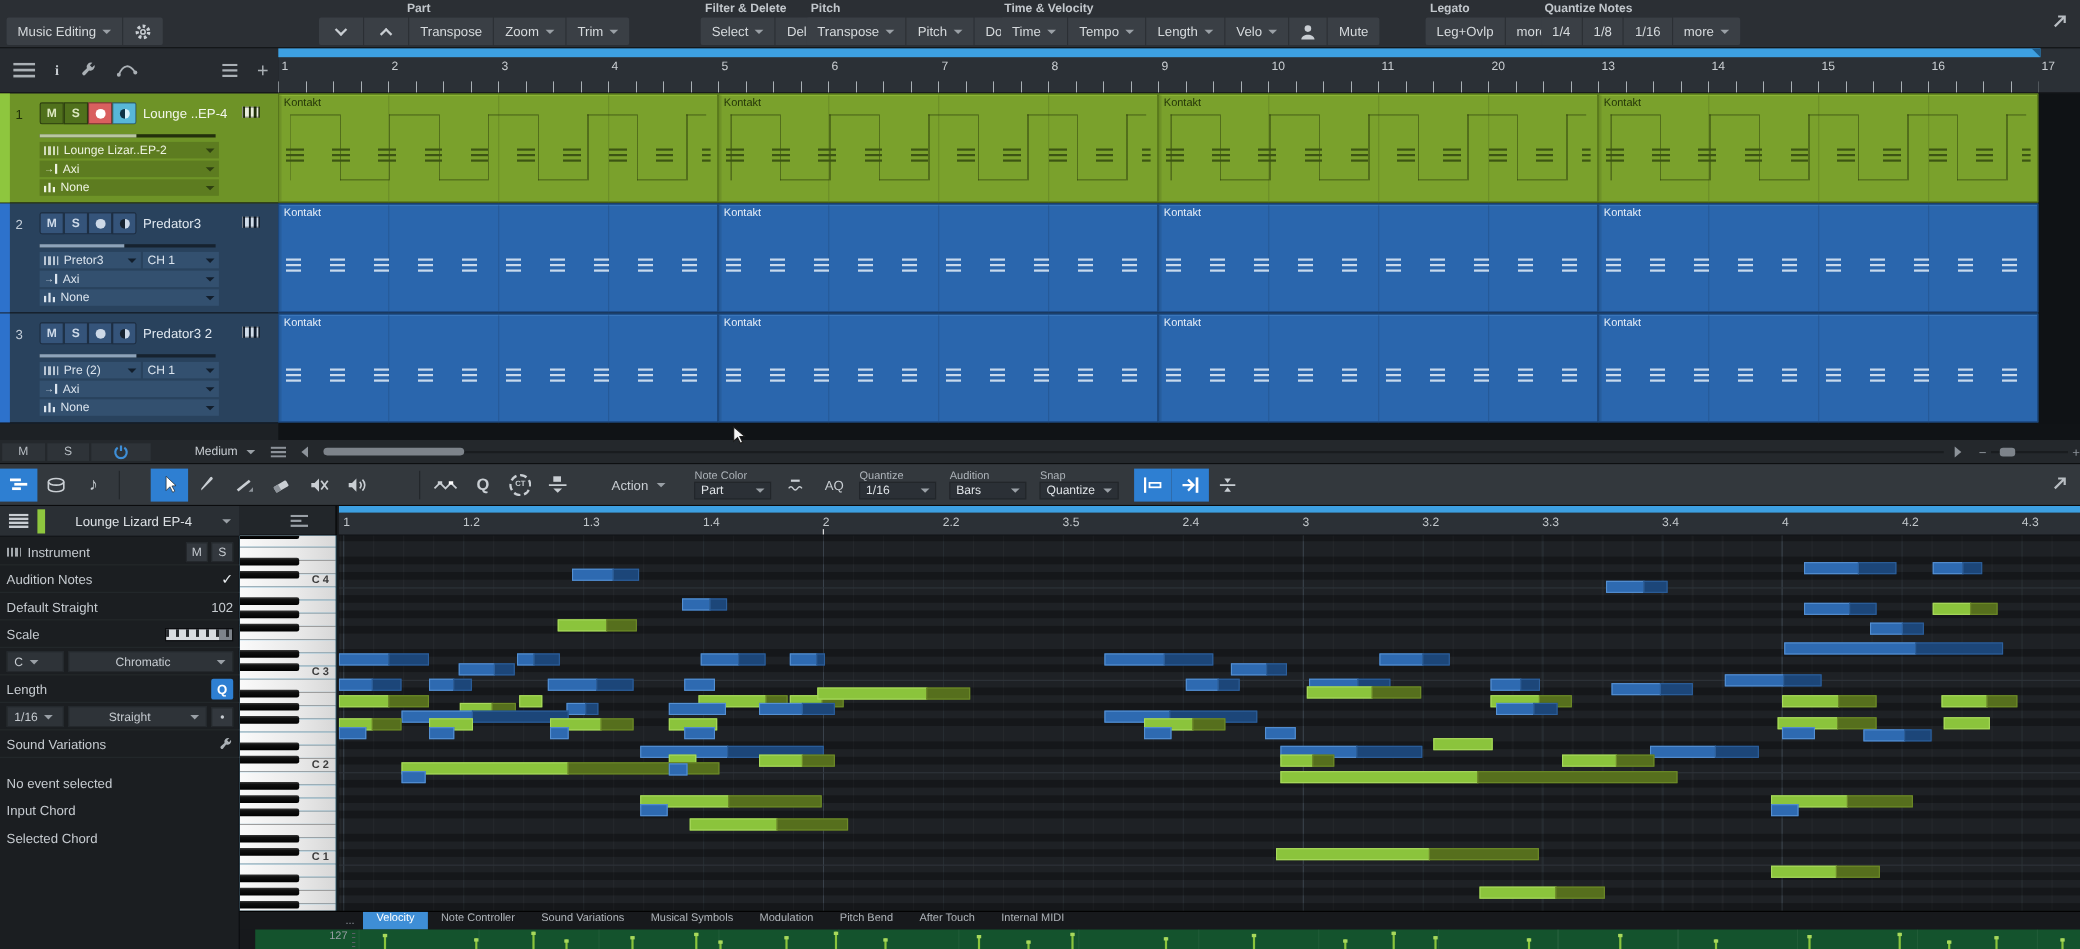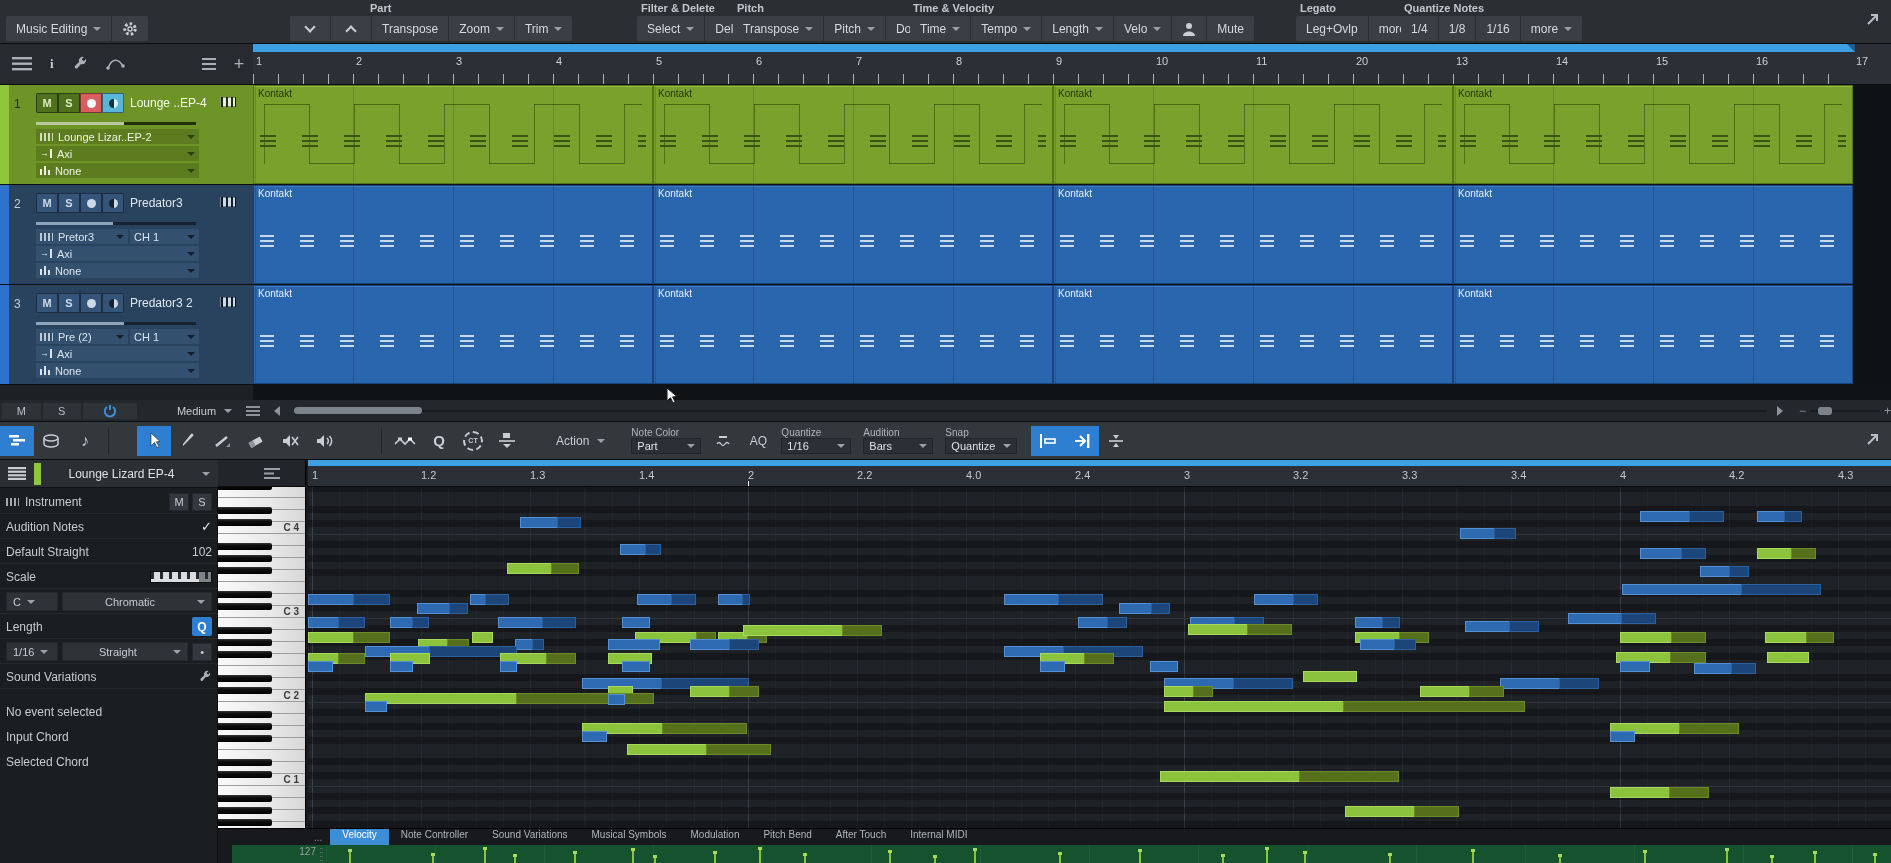--- a/index.html
+++ b/index.html
@@ -828,21 +828,21 @@
 
   <div id="eruler">
     <div id="eloop"></div>
     <div id="enum-host">
         <div class="enum" style="left: 4px;">1</div>
         <div class="enum" style="left: 113px;">1.2</div>
         <div class="enum" style="left: 222px;">1.3</div>
         <div class="enum" style="left: 331px;">1.4</div>
         <div class="enum" style="left: 440px;">2</div>
         <div class="enum" style="left: 549px;">2.2</div>
-        <div class="enum" style="left: 658px;">4.0</div>
+        <div class="enum" style="left: 658px;">3.5</div>
         <div class="enum" style="left: 767px;">2.4</div>
         <div class="enum" style="left: 876px;">3</div>
         <div class="enum" style="left: 985px;">3.2</div>
         <div class="enum" style="left: 1094px;">3.3</div>
         <div class="enum" style="left: 1203px;">3.4</div>
         <div class="enum" style="left: 1312px;">4</div>
         <div class="enum" style="left: 1421px;">4.2</div>
         <div class="enum" style="left: 1530px;">4.3</div>
       </div>
     <div class="abs" style="left:440px;top:21px;width:1px;height:6px;background:#f0f0f0"></div>

